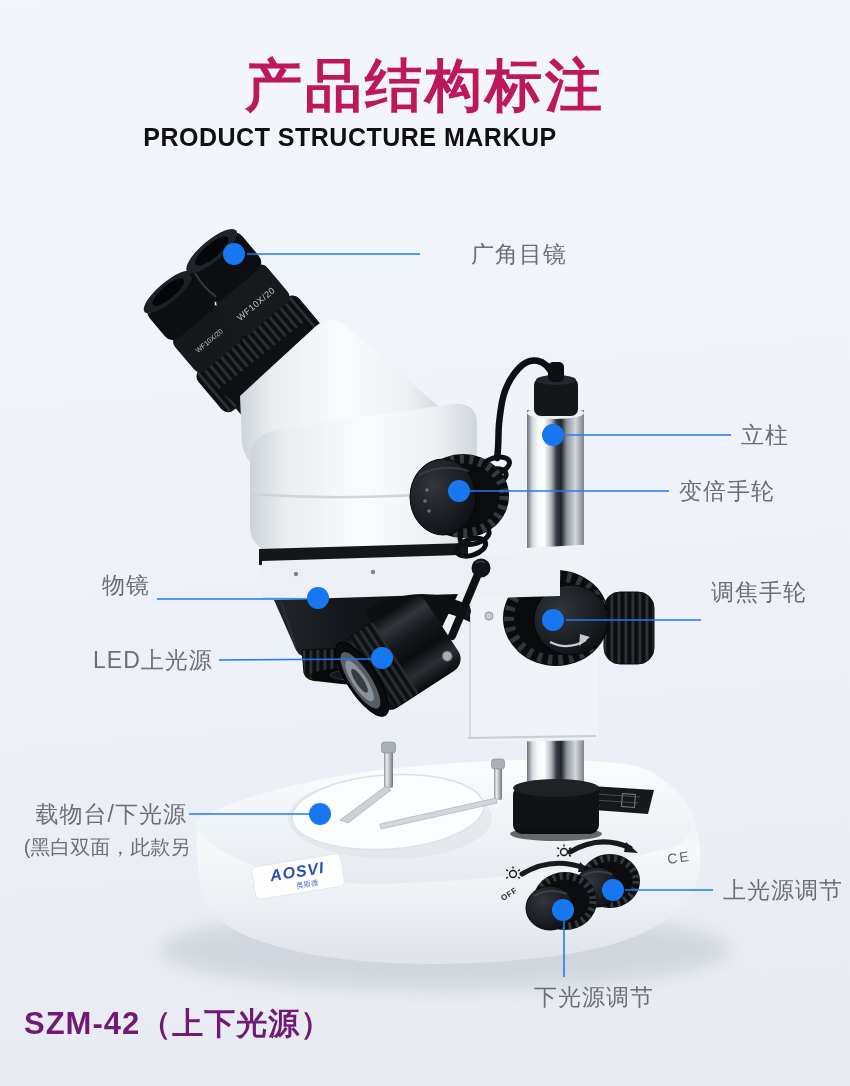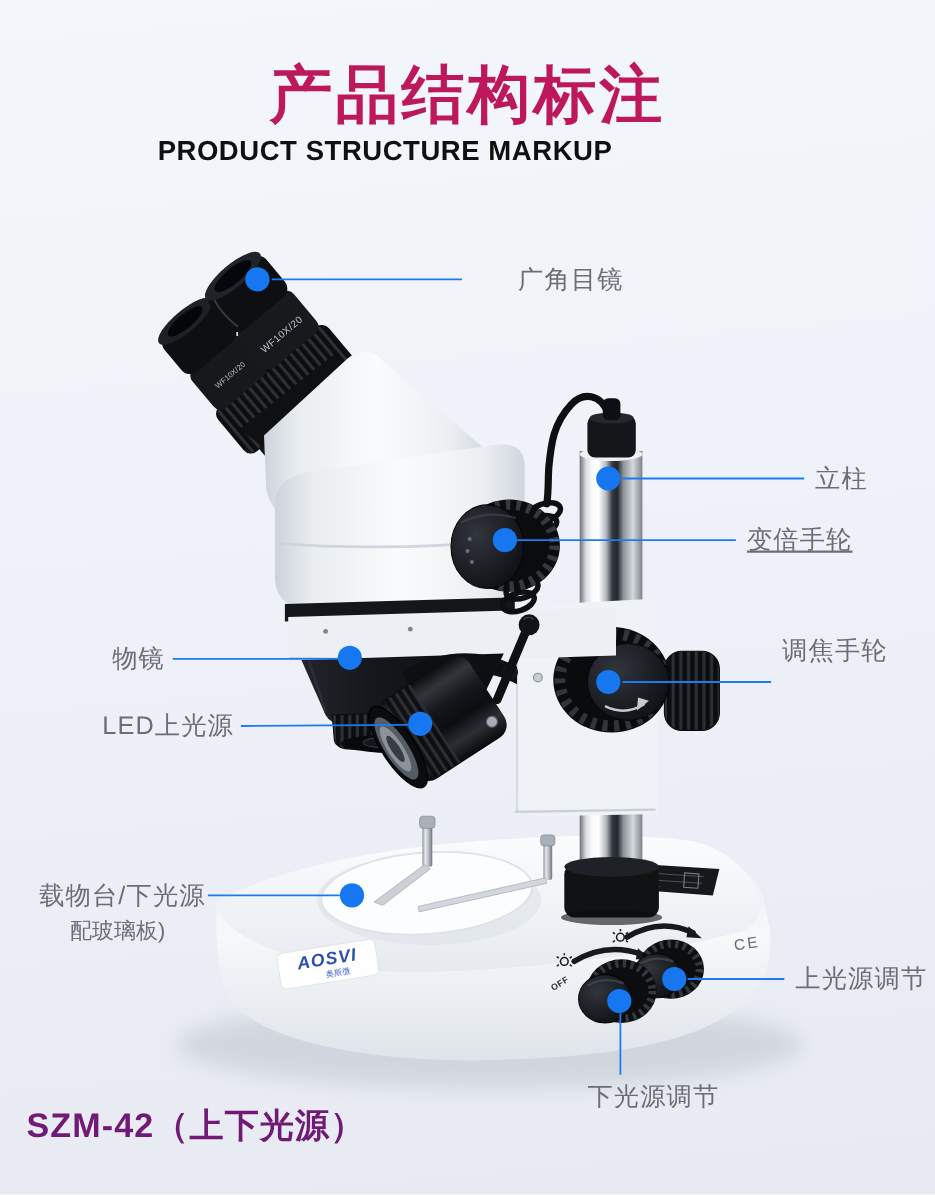--- a/index.html
+++ b/index.html
@@ -16,22 +16,22 @@
     position:absolute;left:0;top:123px;width:700px;text-align:center;
     font-size:25px;font-weight:800;color:#101010;letter-spacing:0.5px;
   }
   .scope-art{position:absolute;left:0;top:0;}
   .callout-label{
     position:absolute;font-size:23px;font-weight:500;color:#6b6e74;
     letter-spacing:1px;white-space:nowrap;transform:translateY(-50%);
   }
   .lbl-eyepiece{left:428px;top:254px;margin-left:43px;}
   .lbl-pillar{left:741px;top:435px;}
-  .lbl-zoom{left:679px;top:491px;text-decoration:underline;}
-  .lbl-objective{right:700px;top:599px;}
+  .lbl-zoom{left:679px;top:491px;}
+  .lbl-objective{right:700px;top:585px;}
   .lbl-led{left:93px;top:660px;}
   .lbl-focus{left:711px;top:592px;}
   .lbl-stage{right:663px;top:814px;}
   .lbl-upper{left:723px;top:890px;}
   .lbl-lower{left:594px;top:997px;transform:translate(-50%,-50%);}
   .callout-note{
     position:absolute;left:107px;top:835px;transform:translateX(-50%);
     font-size:20px;line-height:25px;color:#6b6e74;text-align:center;white-space:nowrap;
   }
   .model-caption{
@@ -324,18 +324,18 @@
 <div class="page-subtitle">PRODUCT STRUCTURE MARKUP</div>
 
 <div class="callout-label lbl-eyepiece">广角目镜</div>
 <div class="callout-label lbl-pillar">立柱</div>
 <div class="callout-label lbl-zoom">变倍手轮</div>
 <div class="callout-label lbl-objective">物镜</div>
 <div class="callout-label lbl-led">LED上光源</div>
 <div class="callout-label lbl-focus">调焦手轮</div>
 <div class="callout-label lbl-stage">载物台/下光源</div>
 <div class="callout-note">
-  <div>配玻璃板)</div>
+  <div>(黑白双面，此款另</div>
 </div>
 <div class="callout-label lbl-upper">上光源调节</div>
 <div class="callout-label lbl-lower">下光源调节</div>
 
 <div class="model-caption">SZM-42（上下光源）</div>
 
 </body></html>

